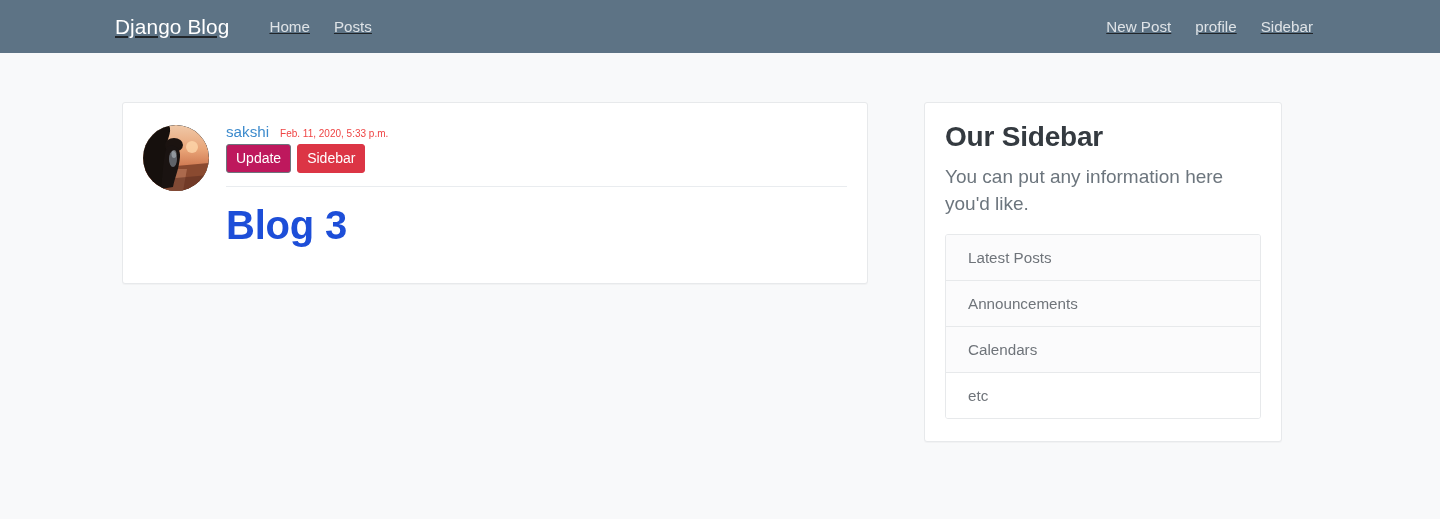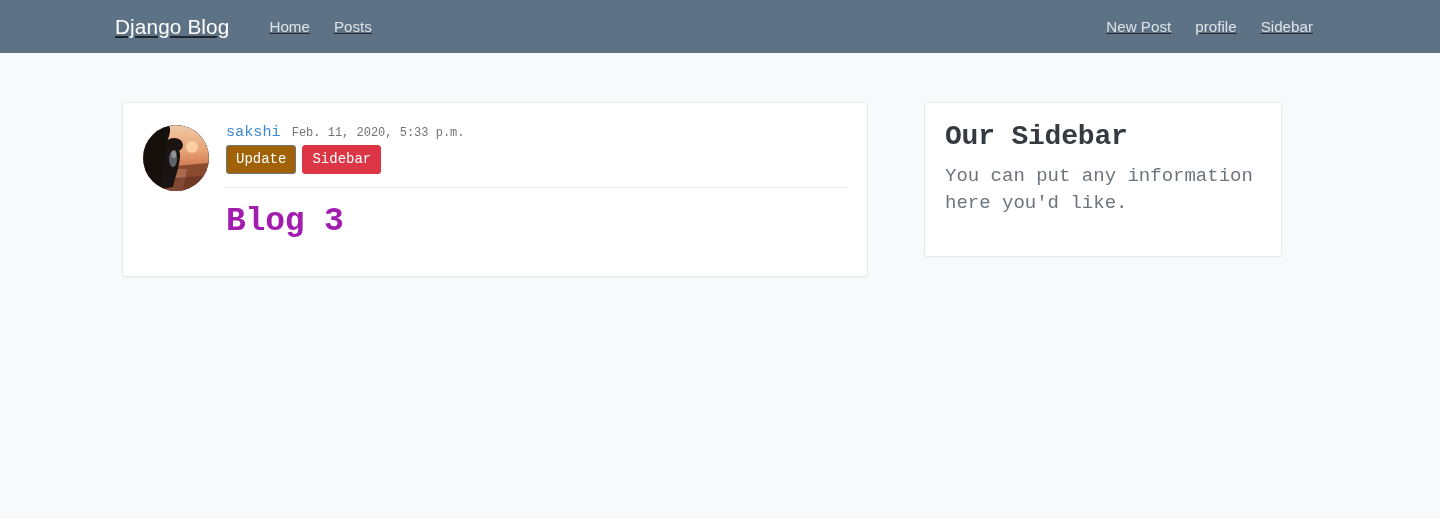--- a/index.html
+++ b/index.html
@@ -56,21 +56,20 @@
   }
   .nav-link:first-child { margin-left: 0; }
 
   
   .container {
     width: 1196px;
     margin: 0 auto;
     padding-top: 49px;
     display: flex;
     align-items: flex-start;
-    font-family: Liberation Mono, monospace;
   }
   .col-main { width: 746px; flex: 0 0 746px; }
   .col-side { width: 358px; flex: 0 0 358px; margin-left: 56px; }
 
   
   .post-card {
     background: #ffffff;
     border: 1px solid #e7e9eb;
     border-radius: 3px;
     padding: 18px 20px 22px 20px;
@@ -95,49 +94,49 @@
     align-items: baseline;
     margin-bottom: 4px;
   }
   .author-link {
     color: #3d8bcd;
     text-decoration: none;
     font-size: 15.2px;
     margin-right: 11px;
   }
   .post-date {
-    color: #737373;
-    font-size: 12px;
+    color: #ef4444;
+    font-size: 10px;
   }
   .btn-row { display: flex; align-items: center; margin-bottom: 13px; }
   .btn {
     display: inline-block;
     font-size: 14px;
     line-height: 1.5;
     padding: 3px 9px;
     border-radius: 3px;
     color: #fff;
     border: 1px solid transparent;
     text-decoration: none;
     cursor: pointer;
     font-family: inherit;
   }
-  .btn-secondary { background: #a16207; border-color: #6c757d; margin-right: 6px; }
+  .btn-secondary { background: #be185d; border-color: #6c757d; margin-right: 6px; }
   .btn-danger { background: #dc3545; border-color: #dc3545; }
 
   .post-divider {
     height: 1px;
     background: #e9ecef;
     margin: 0 0 14px 0;
   }
   .post-title {
     margin: 0 0 12px 0;
-    font-size: 33px;
+    font-size: 40px;
     font-weight: bold;
-    color: #a21caf;
+    color: #1d4ed8;
     line-height: 1.2;
     letter-spacing: -0.2px;
   }
   .post-content {
     margin: 0;
     font-size: 15.2px;
     color: #343a40;
     line-height: 1.5;
   }
 
@@ -254,16 +253,22 @@
       </div>
 
     </article>
   </div>
 
   <aside class="col-side">
     <div class="sidebar-card">
       <h3 class="sidebar-title">Our Sidebar</h3>
       <p class="sidebar-text">You can put any information here you'd like.</p>
 
+      <div class="list-group">
+        <div class="list-group-item">Latest Posts</div>
+        <div class="list-group-item">Announcements</div>
+        <div class="list-group-item">Calendars</div>
+        <div class="list-group-item">etc</div>
+      </div>
     </div>
   </aside>
 
 </div>
 
 </body></html>

